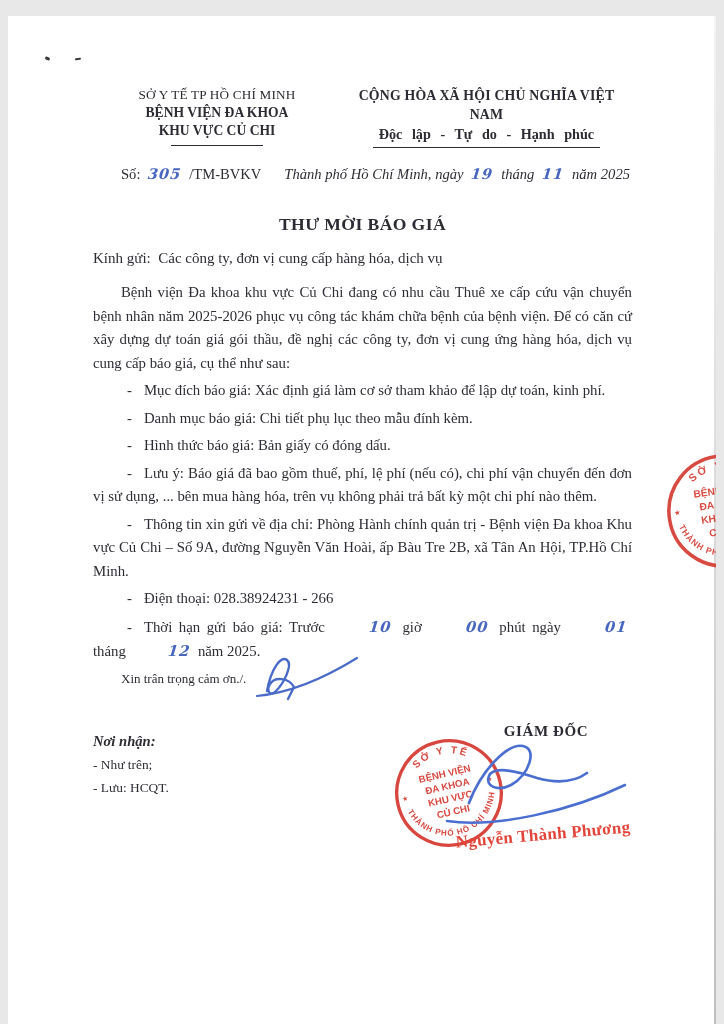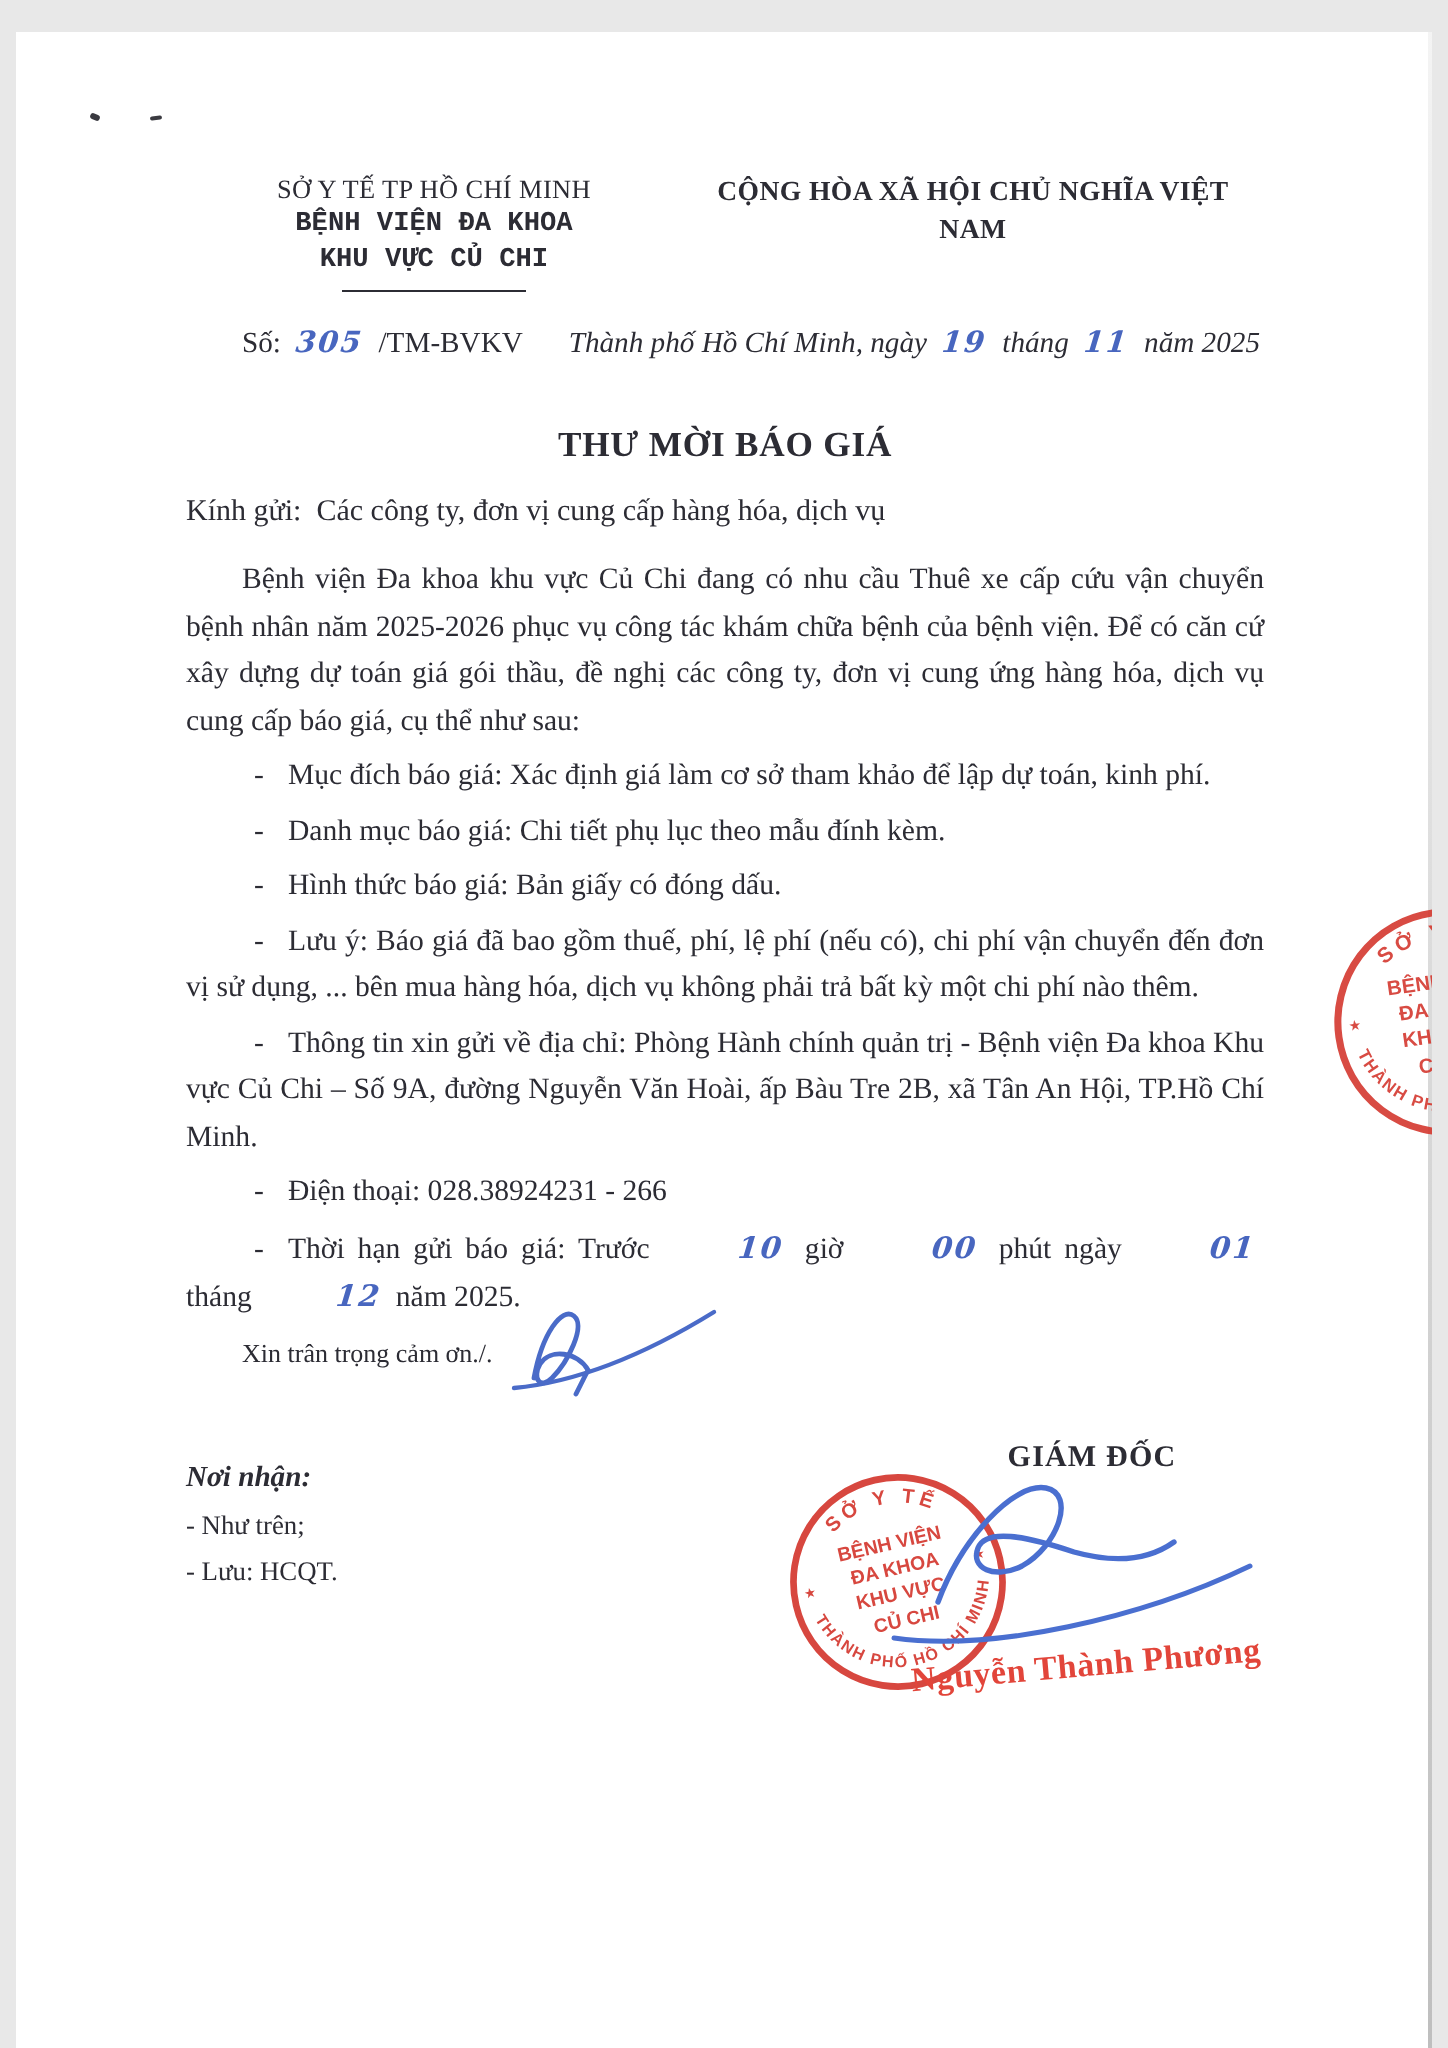--- a/index.html
+++ b/index.html
@@ -8,21 +8,21 @@
     background:#ffffff; overflow:hidden;
     font-family:"Liberation Serif","DejaVu Serif",serif;
     color:#2c2c34;
   }
   .content{ margin:0 84px 0 85px; position:relative; }
 
   
   .header-row{ display:flex; padding-top:70px; }
   .org-block{ width:46%; text-align:center; line-height:18px; }
   .org-line1{ font-size:13.2px; font-weight:normal; letter-spacing:.2px; }
-  .org-line2,.org-line3{ font-size:13.6px; font-weight:bold;font-family:Liberation Mono, monospace; }
+  .org-line2,.org-line3{ font-size:13.6px; font-weight:bold; }
   .org-rule{ width:92px; border-top:1.6px solid #2c2c34; margin:5px auto 0; }
   .national-block{ width:54%; text-align:center; line-height:19px; }
   .nat-line1{ font-size:13.8px; font-weight:bold; letter-spacing:.2px; }
   .nat-motto{ display:inline-block; font-size:14.2px; font-weight:bold;
     word-spacing:6px; padding:1px 6px 3px; border-bottom:1.7px solid #2c2c34; }
 
   .ref-row{ display:flex; justify-content:space-between; margin-top:17px; align-items:baseline; }
   .ref-left{ font-size:14.6px; margin-left:28px; }
   .dateline{ font-size:14.6px; font-style:italic; margin-right:2px; }
 
@@ -93,20 +93,21 @@
 
     <div class="header-row">
       <div class="org-block">
         <div class="org-line1">SỞ Y TẾ TP HỒ CHÍ MINH</div>
         <div class="org-line2">BỆNH VIỆN ĐA KHOA</div>
         <div class="org-line3">KHU VỰC CỦ CHI</div>
         <div class="org-rule"></div>
       </div>
       <div class="national-block">
         <div class="nat-line1">CỘNG HÒA XÃ HỘI CHỦ NGHĨA VIỆT NAM</div>
+        <div><span class="nat-motto">Độc lập  -  Tự do  -  Hạnh phúc</span></div>
       </div>
     </div>
 
     <div class="ref-row">
       <div class="ref-left">
         <span>Số:</span>
         <span class="hw">305</span>
         <span>/TM-BVKV</span>
       </div>
       <div class="dateline">
@@ -127,21 +128,21 @@
       <p class="item">
         <span class="bullet">-</span><span>Mục đích báo giá: Xác định giá làm cơ sở tham khảo để lập dự toán, kinh phí.</span>
       </p>
       <p class="item">
         <span class="bullet">-</span><span>Danh mục báo giá: Chi tiết phụ lục theo mẫu đính kèm.</span>
       </p>
       <p class="item">
         <span class="bullet">-</span><span>Hình thức báo giá: Bản giấy có đóng dấu.</span>
       </p>
       <p class="item">
-        <span class="bullet">-</span><span>Lưu ý: Báo giá đã bao gồm thuế, phí, lệ phí (nếu có), chi phí vận chuyển đến đơn vị sử dụng, ... bên mua hàng hóa, dịch vụ không phải trả bất kỳ một chi phí nào thêm.</span>
+        <span class="bullet">-</span><span>Lưu ý: Báo giá đã bao gồm thuế, phí, lệ phí (nếu có), chi phí vận chuyển đến đơn vị sử dụng, ... bên mua hàng hóa, trên vụ không phải trả bất kỳ một chi phí nào thêm.</span>
       </p>
       <p class="item">
         <span class="bullet">-</span><span>Thông tin xin gửi về địa chỉ: Phòng Hành chính quản trị - Bệnh viện Đa khoa Khu vực Củ Chi – Số 9A, đường Nguyễn Văn Hoài, ấp Bàu Tre 2B, xã Tân An Hội, TP.Hồ Chí Minh.</span>
       </p>
       <p class="item">
         <span class="bullet">-</span><span>Điện thoại: 028.38924231 - 266</span>
       </p>
       <p class="item">
         <span class="bullet">-</span><span>Thời hạn gửi báo giá: Trước</span>
         <span class="hw">10</span>

